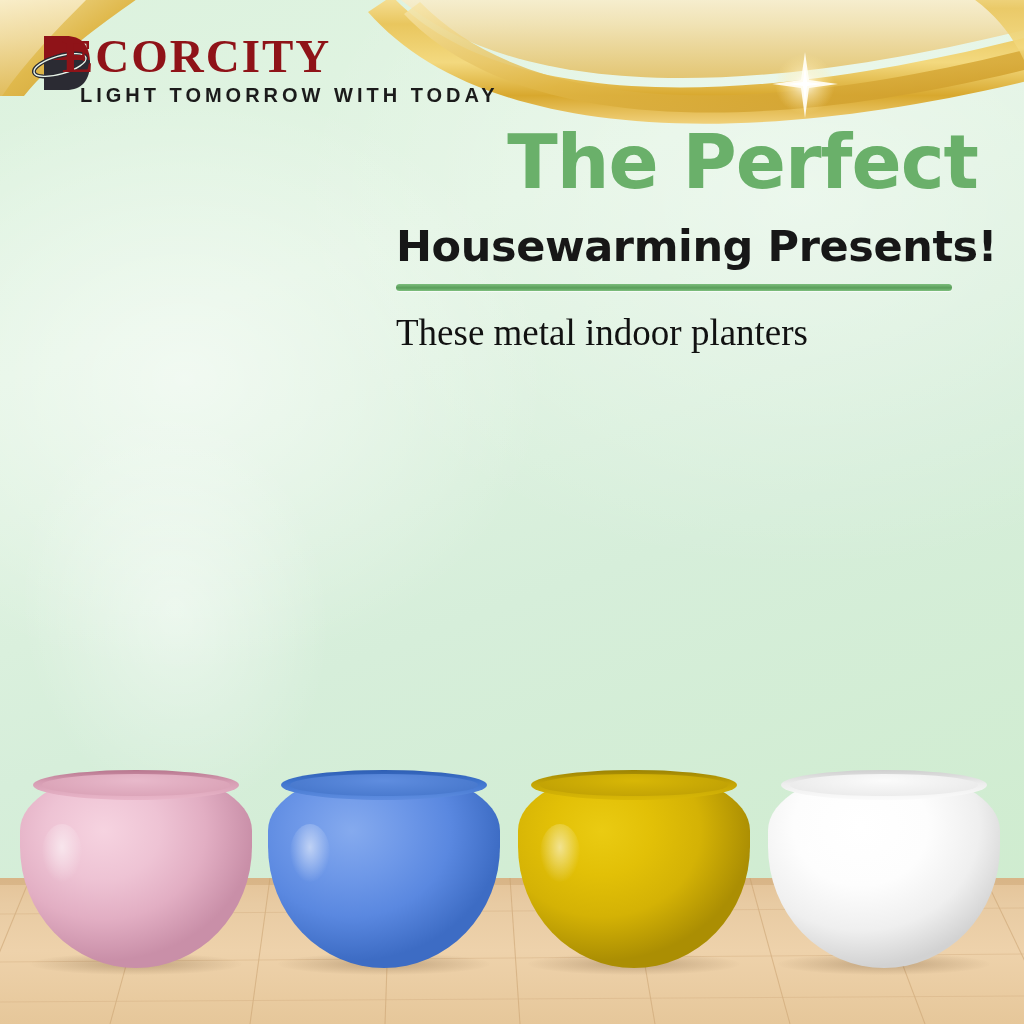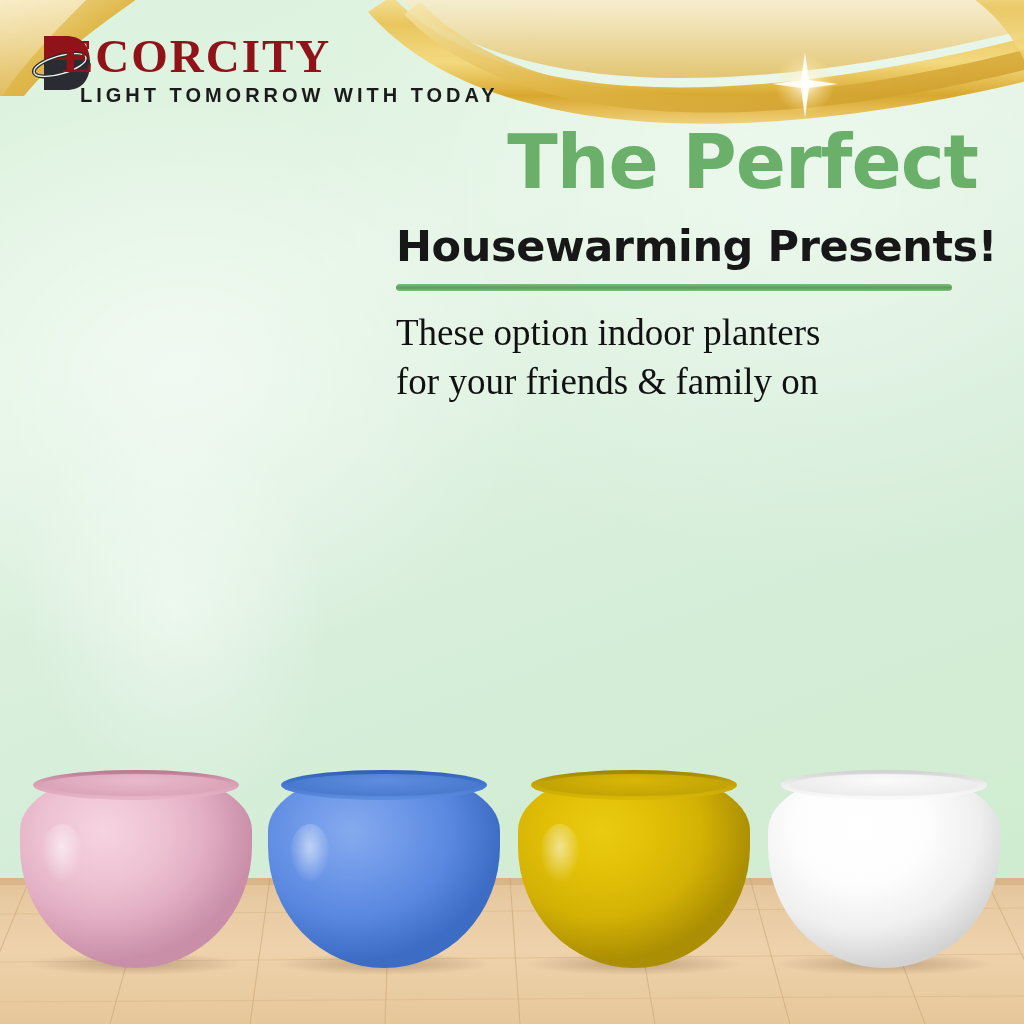--- a/index.html
+++ b/index.html
@@ -320,22 +320,21 @@
     </svg>
     <div class="logo-word">ECORCITY</div>
     <div class="logo-tagline">LIGHT TOMORROW WITH TODAY</div>
   </div>
 
   <div class="headline">The Perfect</div>
   <div class="subhead">Housewarming Presents!</div>
   <div class="divider"></div>
 
   <div class="body-copy">
-    <span class="ln">These option indoor planters</span>
-    <span class="ln">for your friends &amp; family on</span>
+    <span class="ln">These metal indoor planters</span>
   </div>
 
   <div class="floor">
     <div class="floor-base"></div>
     <svg width="1024" height="146" viewBox="0 0 1024 146">
       <g stroke="#caa271" stroke-width="1.1" fill="none" opacity="0.55">
         <path d="M 30 0 L -30 146"></path>
         <path d="M 150 0 L 110 146"></path>
         <path d="M 270 0 L 250 146"></path>
         <path d="M 390 0 L 385 146"></path>

